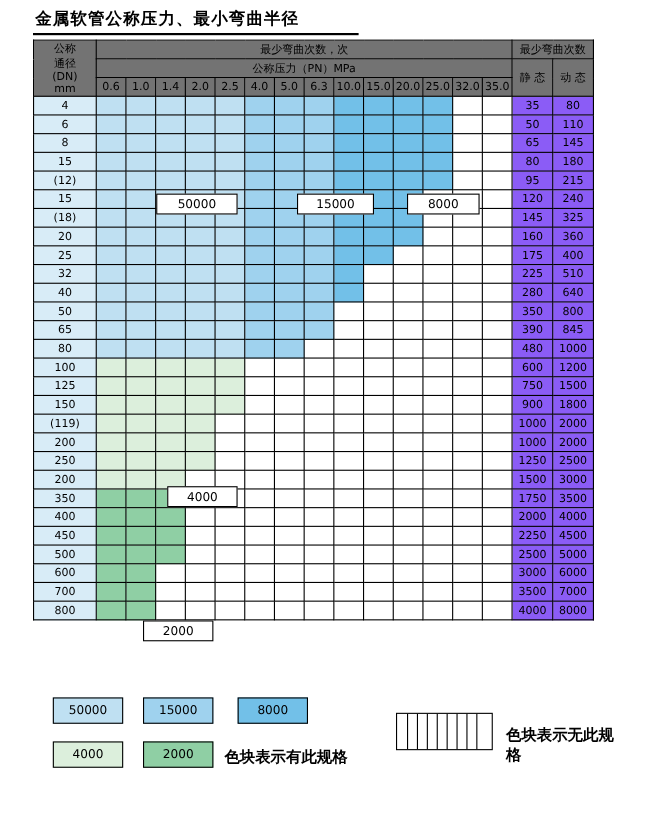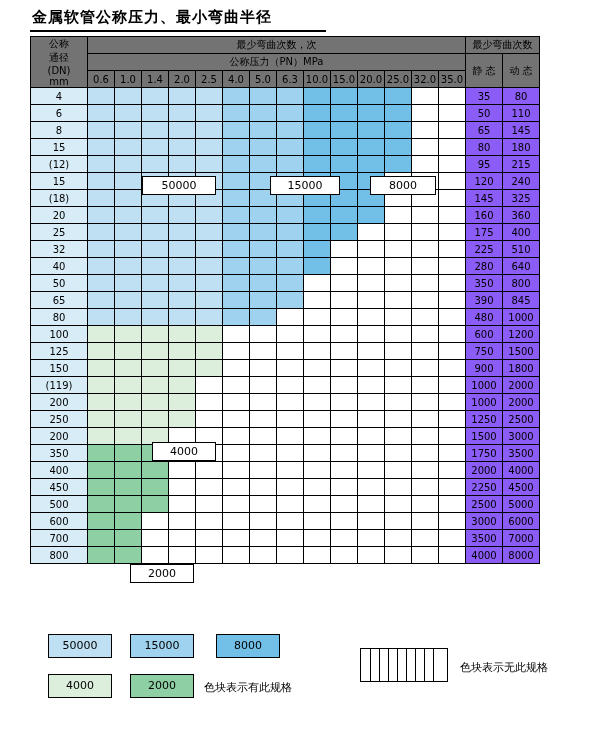--- a/index.html
+++ b/index.html
@@ -63,21 +63,21 @@
     height:17px;
     z-index:5;
   }
   
   .legend{position:absolute;left:30px;top:630px;width:540px;}
   .lg-box{
     position:absolute;border:1px solid #000;height:22px;width:62px;
     text-align:center;line-height:22px;font-size:11px;
     font-family:"DejaVu Sans",sans-serif;
   }
-  .lg-label{position:absolute;font-size:11px;font-family:"DejaVu Sans",sans-serif;}
+  .lg-label{position:absolute;font-size:14px;font-family:"DejaVu Sans",sans-serif;font-weight:bold;}
   .lg-strip{
     position:absolute;border:1px solid #000;height:32px;width:86px;background:#fff;
   }
   .lg-strip i{
     position:absolute;top:0;bottom:0;width:1px;background:#000;
   }
 </style>
 </head>
 <body>
 

